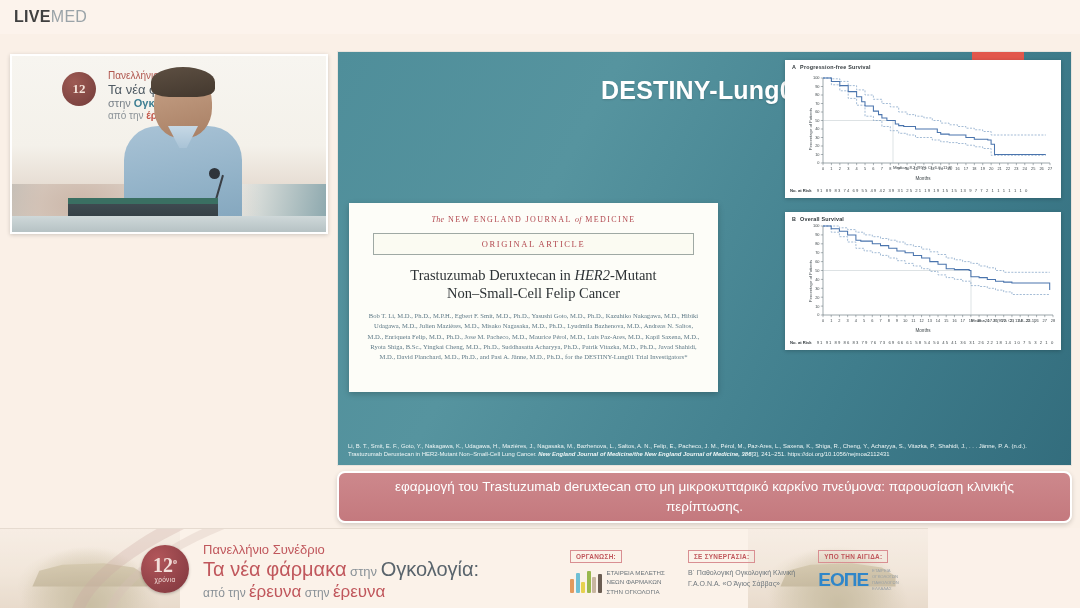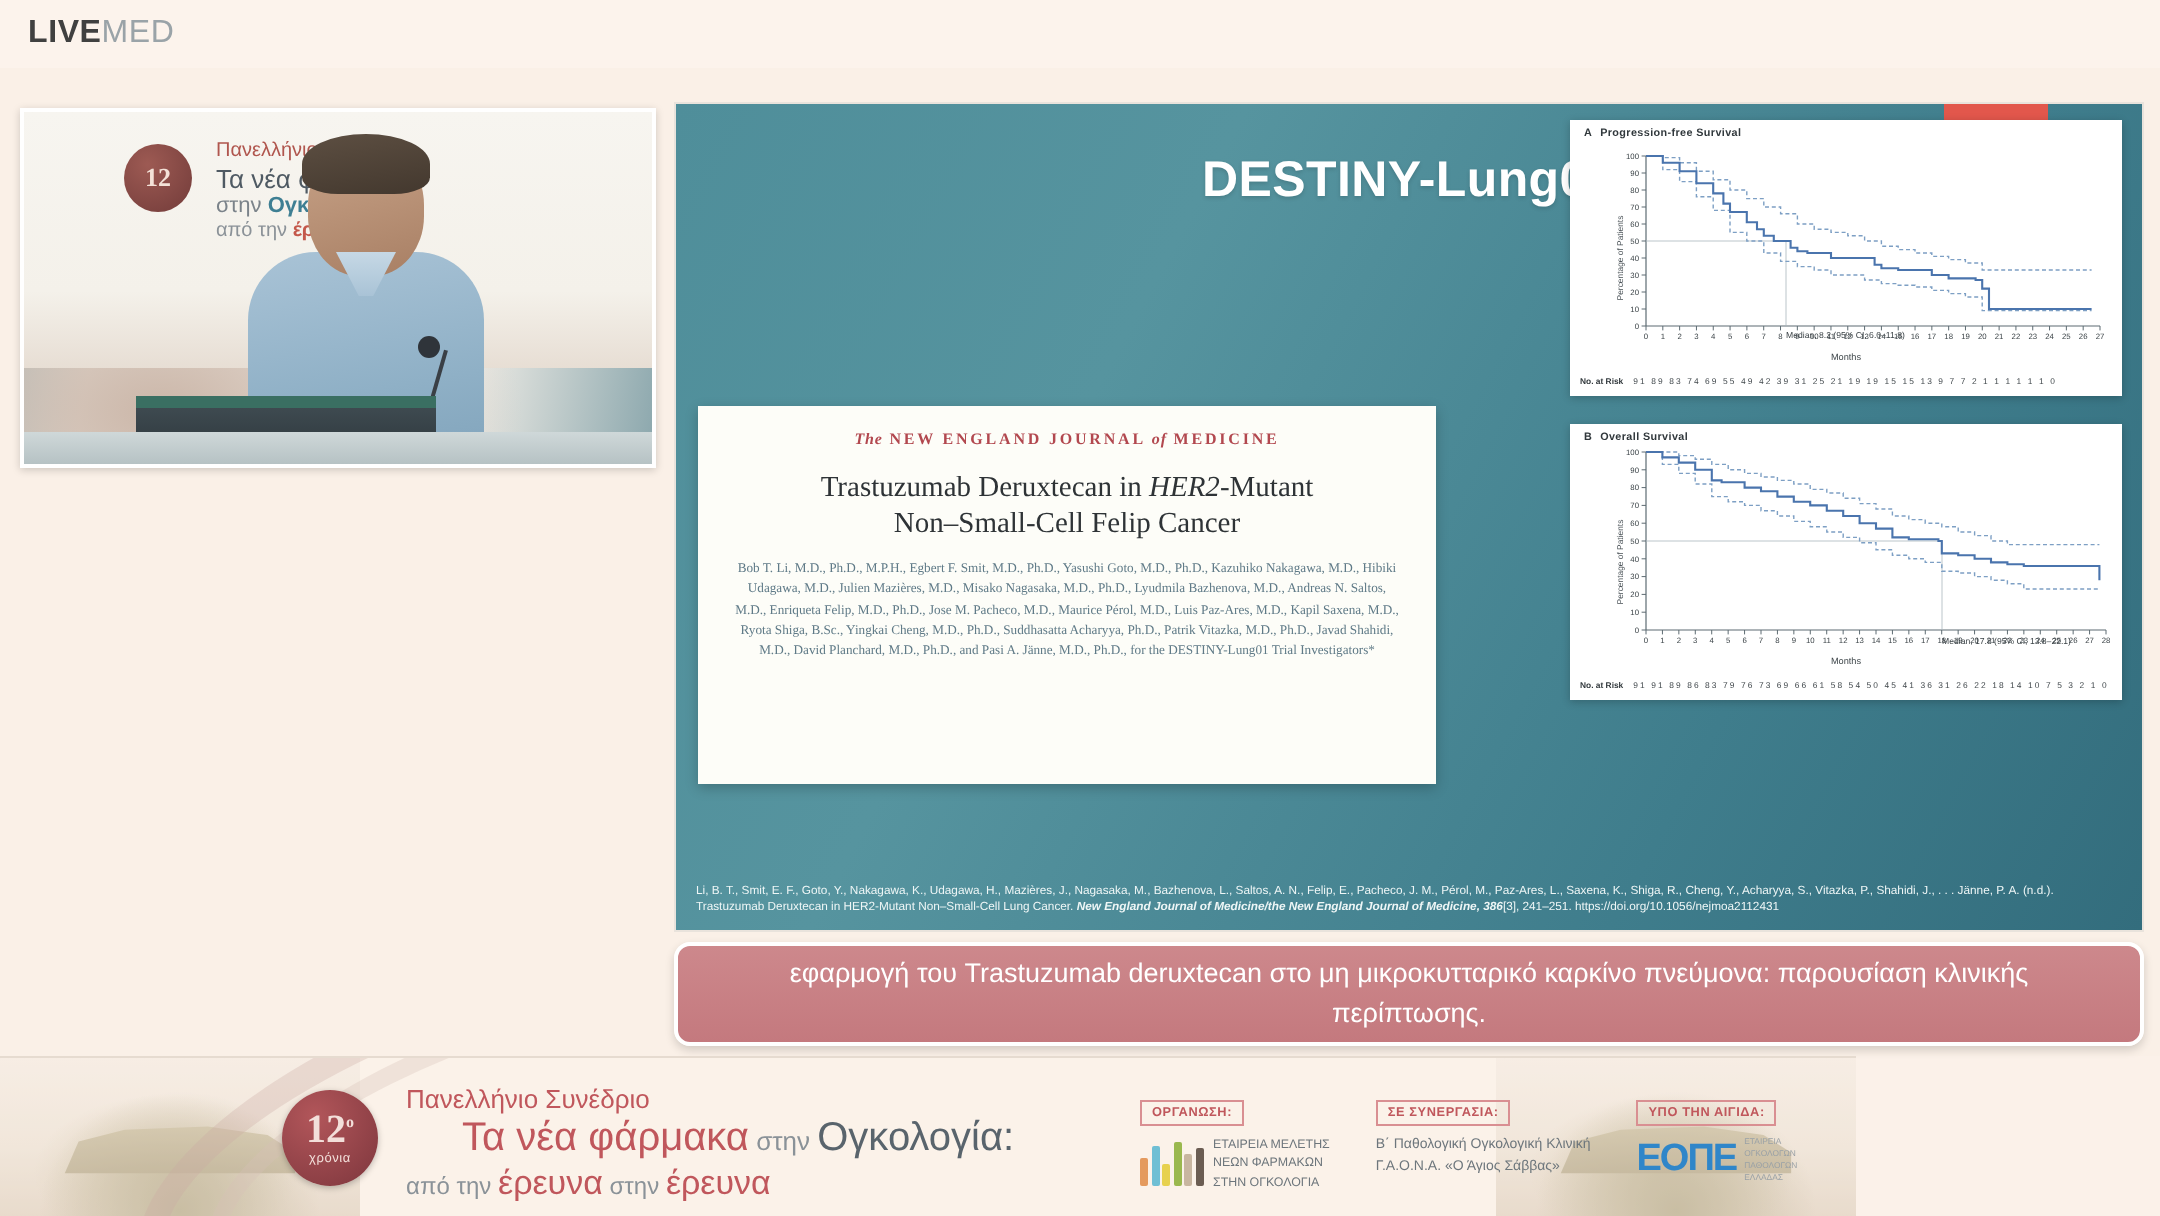--- a/index.html
+++ b/index.html
@@ -140,21 +140,21 @@
   .nejm {
     position: absolute; left: 11px; top: 151px;
     width: 369px; height: 189px;
     background: #fdfdf8;
     box-shadow: 0 2px 6px rgba(0,0,0,.22);
     padding: 10px 14px 0;
   }
   .nejm-masthead {
     text-align: center; color: #b2484f;
     font-family: "Liberation Serif", serif;
-    font-size: 8px; letter-spacing: 1.4px; padding-top: 2px; font-weight: bold;
+    font-size: 8px; letter-spacing: 1.4px; padding-top: 2px;
   }
   .nejm-masthead i { font-style: italic; letter-spacing: .4px; }
   .nejm-oa {
     margin: 9px 10px 0;
     border: 1px solid #9fa9a4;
     background: #fbfbf2;
     text-align: center;
     color: #b2484f;
     font-family: "Liberation Serif", serif;
     font-size: 8.5px; letter-spacing: 1.6px;
@@ -279,21 +279,21 @@
     display: flex; flex-direction: column;
     align-items: center; justify-content: center;
     color: #f3dfda;
   }
   .seal .n { font-family: "Liberation Serif", serif; font-size: 20px; font-weight: bold; line-height: 1; }
   .seal .n sup { font-size: 8px; }
   .seal .w { font-size: 6.5px; margin-top: 1px; letter-spacing: .3px; }
 
   .congress { position: absolute; left: 203px; top: 14px; line-height: 1.14; }
   .cg-1 { font-size: 13px; color: #c0575c; }
-  .cg-2 { font-size: 20px; color: #59646c; margin-left: 28px; }
+  .cg-2 { font-size: 20px; color: #59646c; }
   .cg-2 .hl { color: #c0575c; }
   .cg-2 .sm { font-size: 13px; color: #8a9298; }
   .cg-3 { font-size: 15px; color: #8a9298; margin-top: 1px; }
   .cg-3 .hl { color: #c0575c; font-size: 17px; }
   .cg-3 .sm { font-size: 12px; }
 
   .orgs { position: absolute; left: 570px; top: 16px; display: flex; gap: 23px; }
   .org-col { }
   .org-head {
     display: inline-block;
@@ -349,20 +349,21 @@
     <div class="slide-accent"></div>
     <div class="slide-title">DESTINY-Lung01</div>
 
     <div class="nejm">
       <div class="nejm-masthead">
         <i>The</i>
         <span>NEW ENGLAND JOURNAL</span>
         <i>of</i>
         <span>MEDICINE</span>
       </div>
+      <div class="nejm-oa">ORIGINAL ARTICLE</div>
       <div class="nejm-title">
         <span>Trastuzumab Deruxtecan in </span><i>HER2</i><span>-Mutant</span><br>
         <span>Non–Small-Cell Felip Cancer</span>
       </div>
       <div class="nejm-authors">Bob T. Li, M.D., Ph.D., M.P.H., Egbert F. Smit, M.D., Ph.D., Yasushi Goto, M.D., Ph.D., Kazuhiko Nakagawa, M.D., Hibiki Udagawa, M.D., Julien Mazières, M.D., Misako Nagasaka, M.D., Ph.D., Lyudmila Bazhenova, M.D., Andreas N. Saltos, M.D., Enriqueta Felip, M.D., Ph.D., Jose M. Pacheco, M.D., Maurice Pérol, M.D., Luis Paz-Ares, M.D., Kapil Saxena, M.D., Ryota Shiga, B.Sc., Yingkai Cheng, M.D., Ph.D., Suddhasatta Acharyya, Ph.D., Patrik Vitazka, M.D., Ph.D., Javad Shahidi, M.D., David Planchard, M.D., Ph.D., and Pasi A. Jänne, M.D., Ph.D., for the DESTINY-Lung01 Trial Investigators*</div>
     </div>
 
     <div class="km km-a">
       <div class="km-lbl">
         <span>A</span><span>Progression-free Survival</span>

